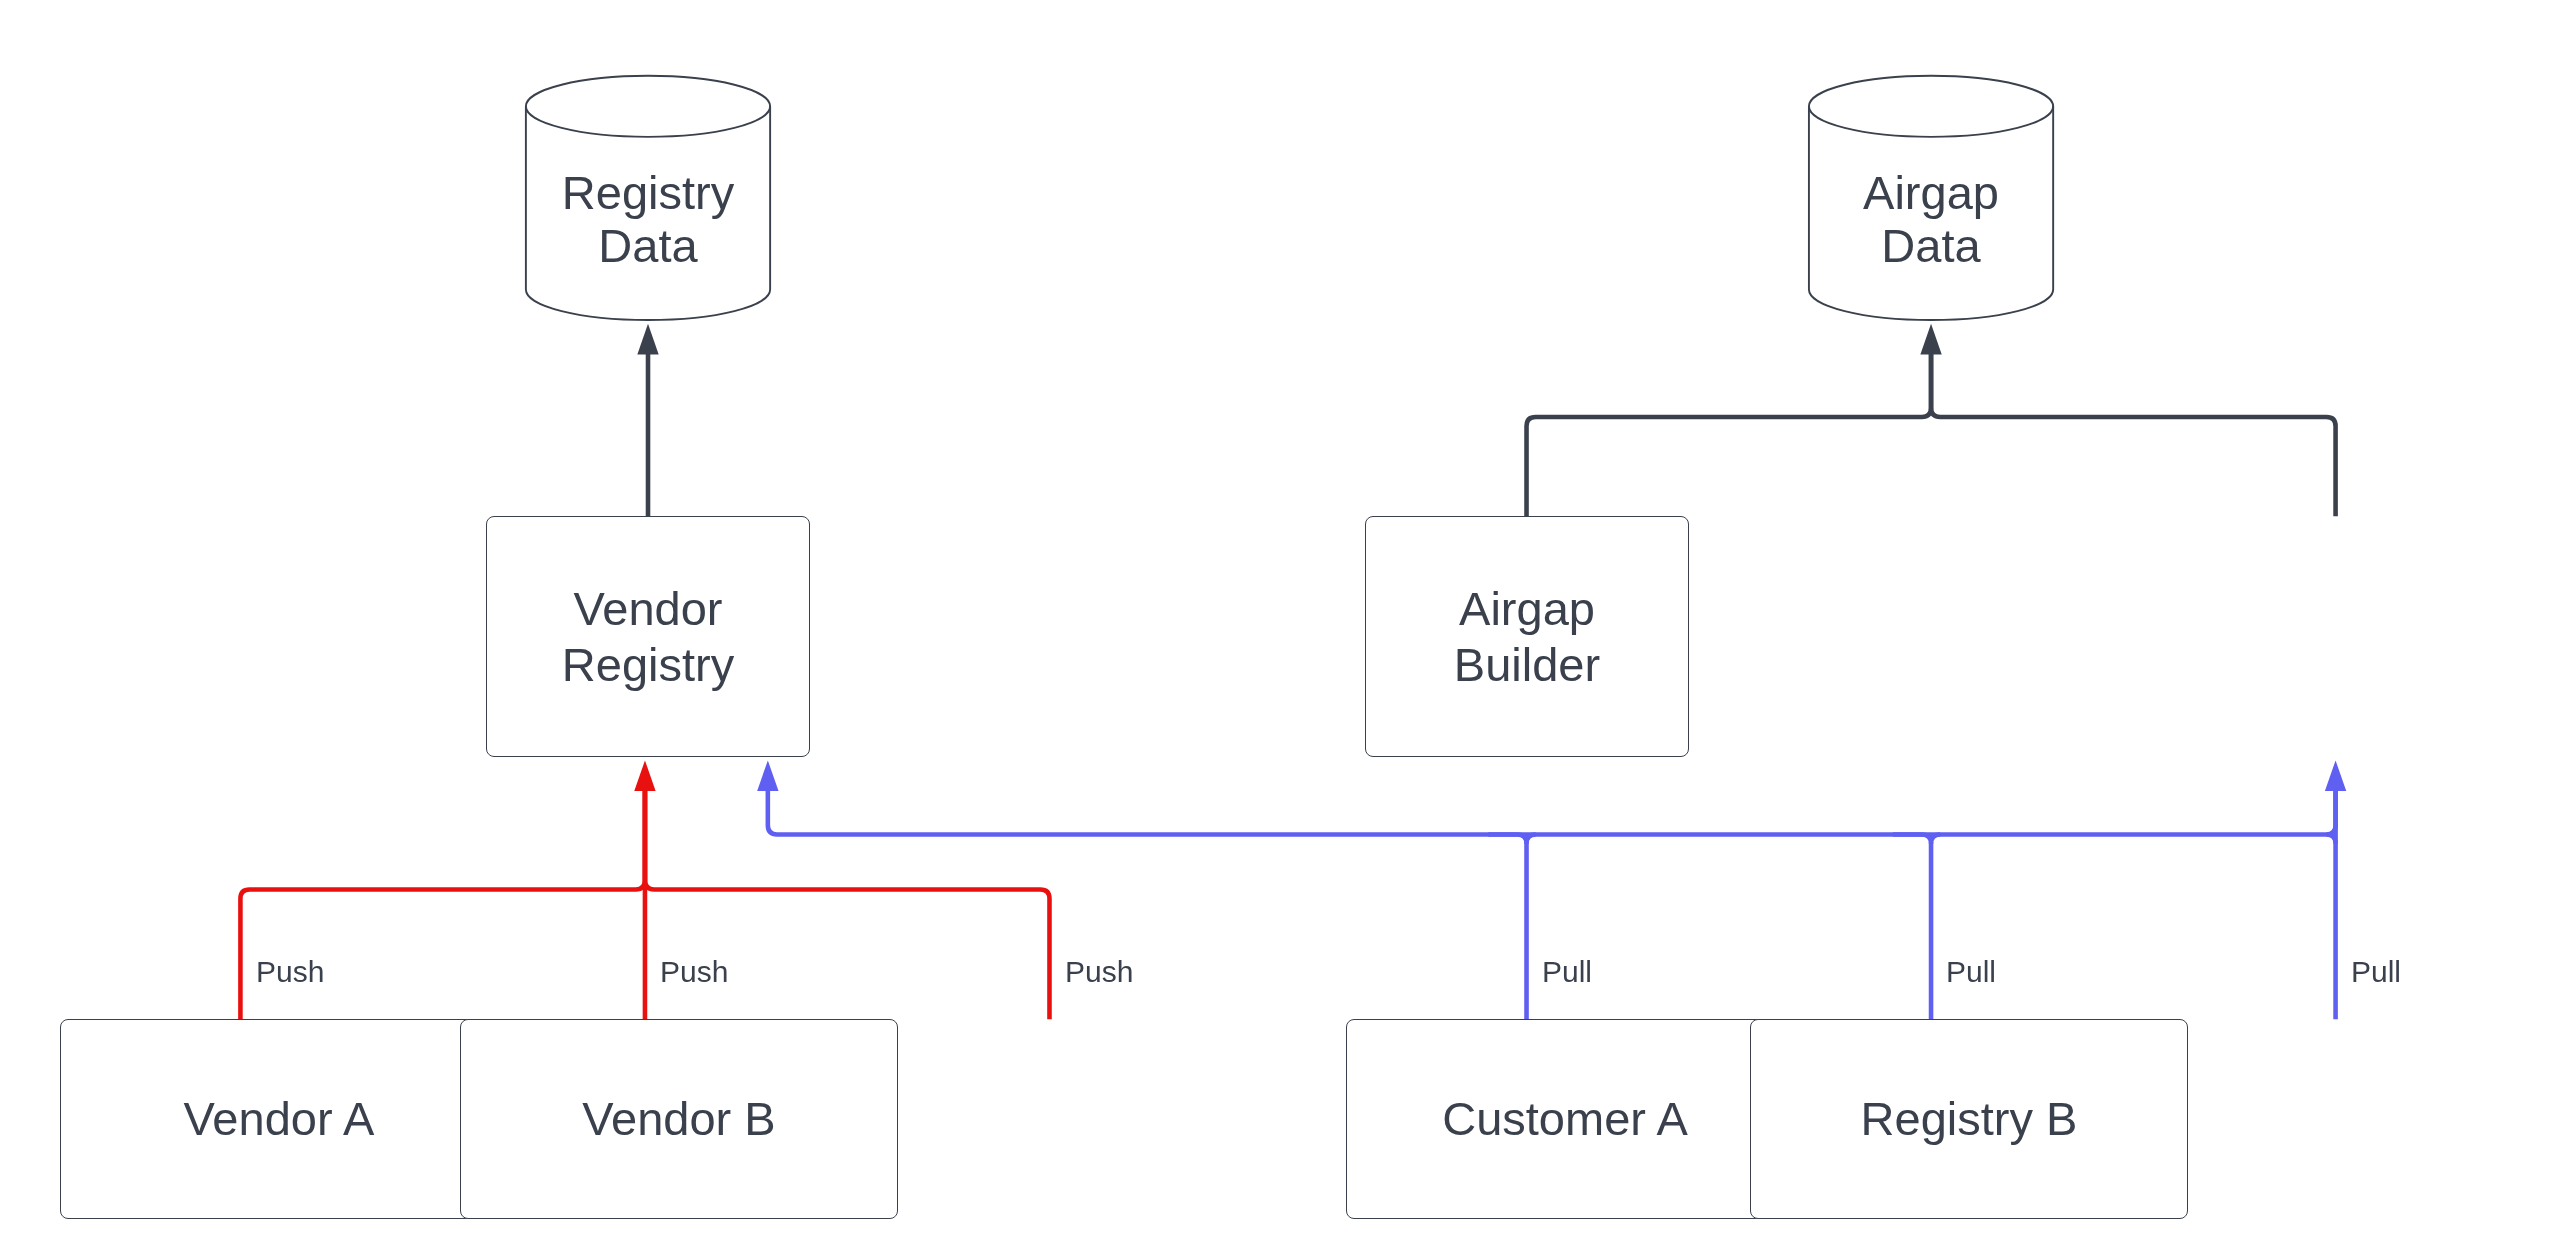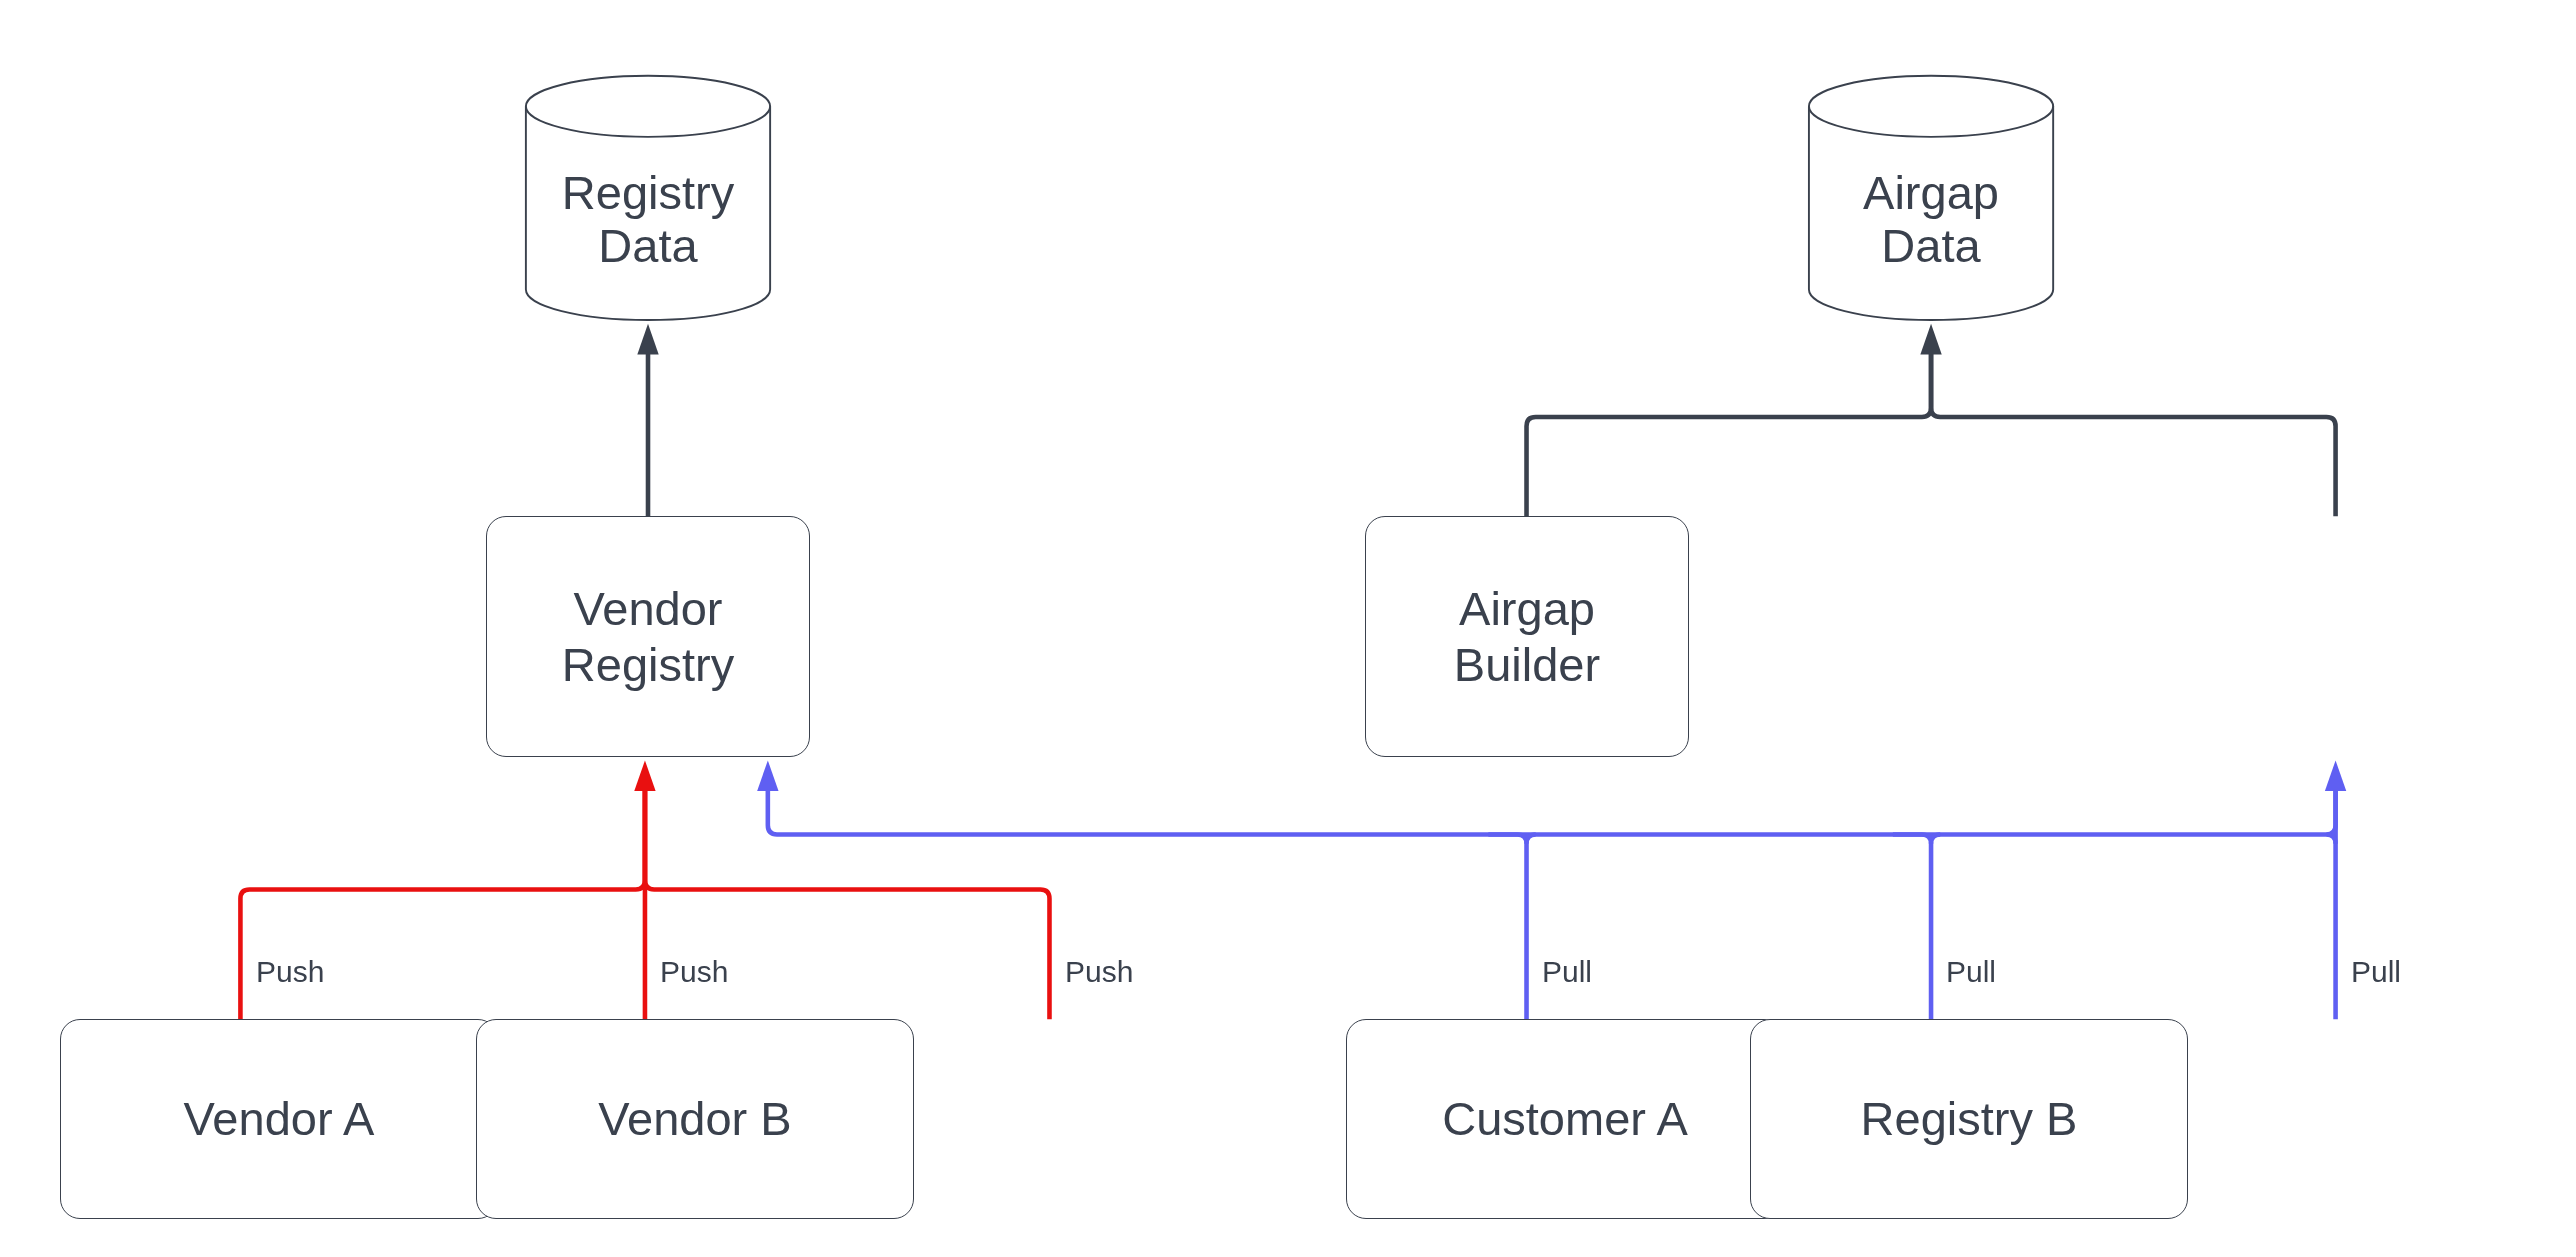--- a/index.html
+++ b/index.html
@@ -44,21 +44,21 @@
   svg .s-blue { stroke: var(--pull, #5F5FF2); }
   svg .f-dark { fill: var(--stroke, #3A414D); stroke: none; }
   svg .f-red  { fill: var(--push, #E91010); stroke: none; }
   svg .f-blue { fill: var(--pull, #5F5FF2); stroke: none; }
 
   .node {
     position: absolute;
     box-sizing: border-box;
     background: var(--node_fill, #ffffff);
     border: 1.9px solid var(--stroke, #3A414D);
-    border-radius: 20px;
+    border-radius: 8px;
     display: flex;
     align-items: center;
     justify-content: center;
     text-align: center;
     white-space: pre-line;
     font-size: 47px;
     line-height: 56px;
     color: var(--stroke, #3A414D);
   }
   .node.mid { top: 496px; width: 324px; height: 241px; }
@@ -125,21 +125,21 @@
 Data</div>
   <div class="cyl-label" style="left:1809px">Airgap
 Data</div>
 
   <div class="node mid" style="left:486px">Vendor
 Registry</div>
   <div class="node mid" style="left:1365px">Airgap
 Builder</div>
 
   <div class="node low" style="left:60px">Vendor A</div>
-  <div class="node low" style="left:476px">Vendor B</div>
+  <div class="node low" style="left:460px">Vendor B</div>
   <div class="node low" style="left:1346px">Customer A</div>
   <div class="node low" style="left:1750px">Registry B</div>
 
   <div class="edge-label" style="left:256px">Push</div>
   <div class="edge-label" style="left:660px">Push</div>
   <div class="edge-label" style="left:1065px">Push</div>
   <div class="edge-label" style="left:1542px">Pull</div>
   <div class="edge-label" style="left:1946px">Pull</div>
   <div class="edge-label" style="left:2351px">Pull</div>
 

